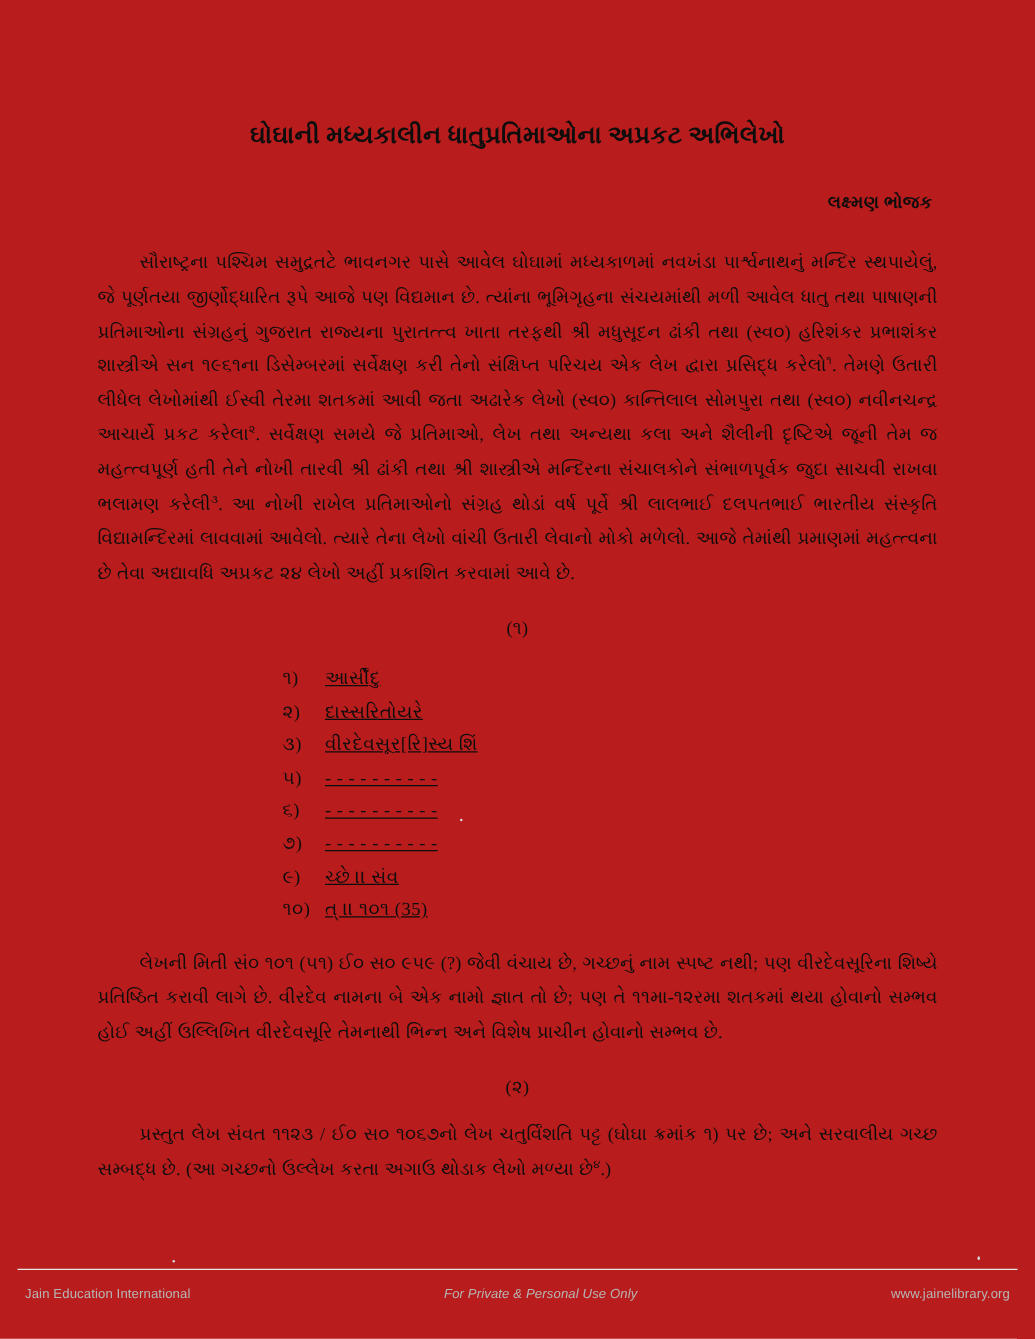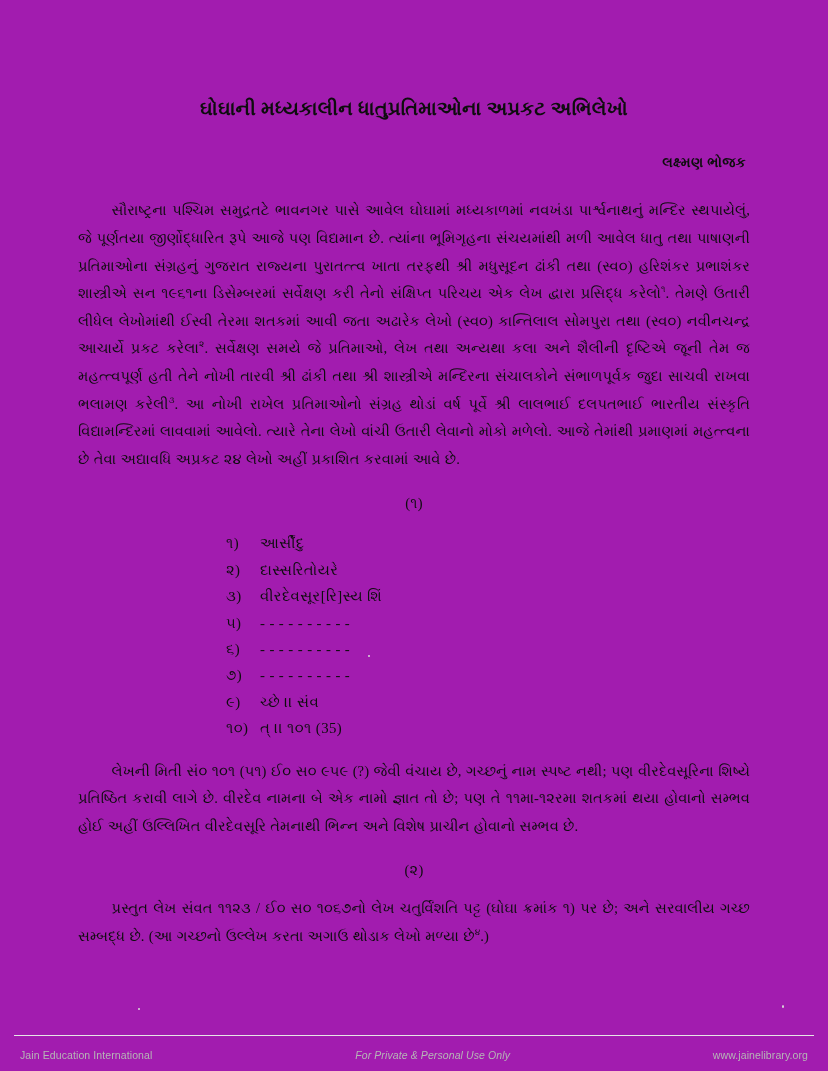--- a/index.html
+++ b/index.html
@@ -13,21 +13,21 @@
     position: relative;
     font-family: "Liberation Serif", "DejaVu Serif", serif;
     color: #0d0d0d;
     overflow: hidden;
   }
 
   
   .page {
     position: absolute;
     inset: 0;
-    background: #a21caf;
+    background: #b91c1c;
     display: flex;
     flex-direction: column;
   }
 
   .content {
     flex: 1 1 auto;
     padding: 96px 78px 0 78px;
     box-sizing: border-box;
   }
 
@@ -80,34 +80,35 @@
   ol.inscription {
     list-style: none;
     margin: 18px 0 16px 0;
     padding: 0 0 0 148px;
   }
   ol.inscription li {
     font-size: 14.8px;
     line-height: 26.4px;
     white-space: pre;
     letter-spacing: 0.4px;
+    text-decoration: underline;
   }
   .num {
     display: inline-block;
     min-width: 34px;
   }
   .num.wide { min-width: 34px; }
 
   
   .footer-wrap {
     position: absolute;
     left: 0;
     right: 0;
     bottom: 0;
-    height: 36px;
+    height: 56px;
   }
   .footer-rule {
     position: absolute;
     top: 0;
     left: 14px;
     right: 14px;
     height: 1px;
     background: #e6e6e6;
   }
   .footer {

